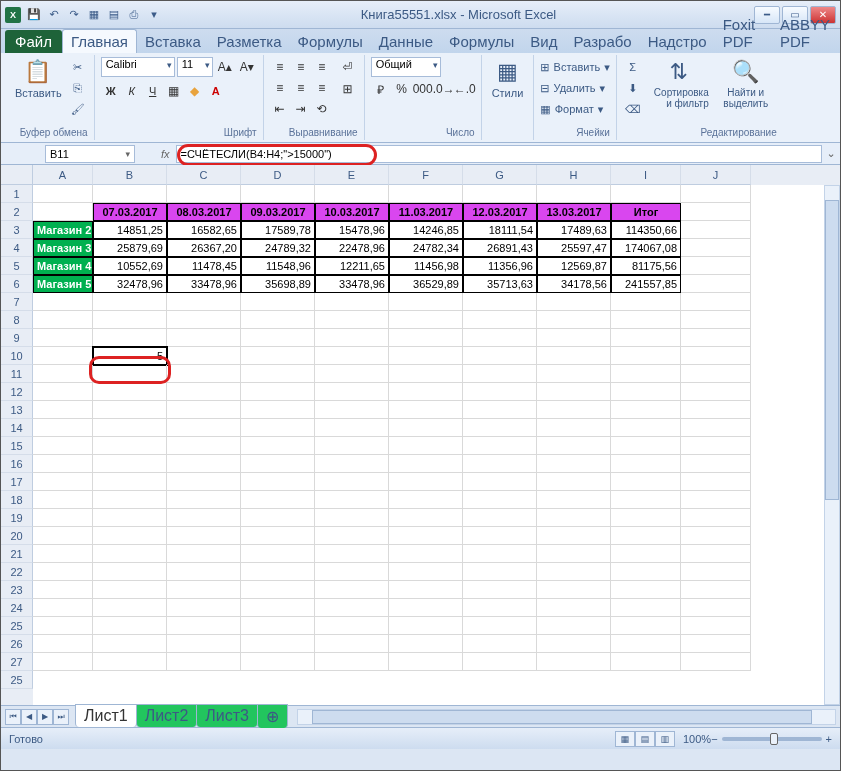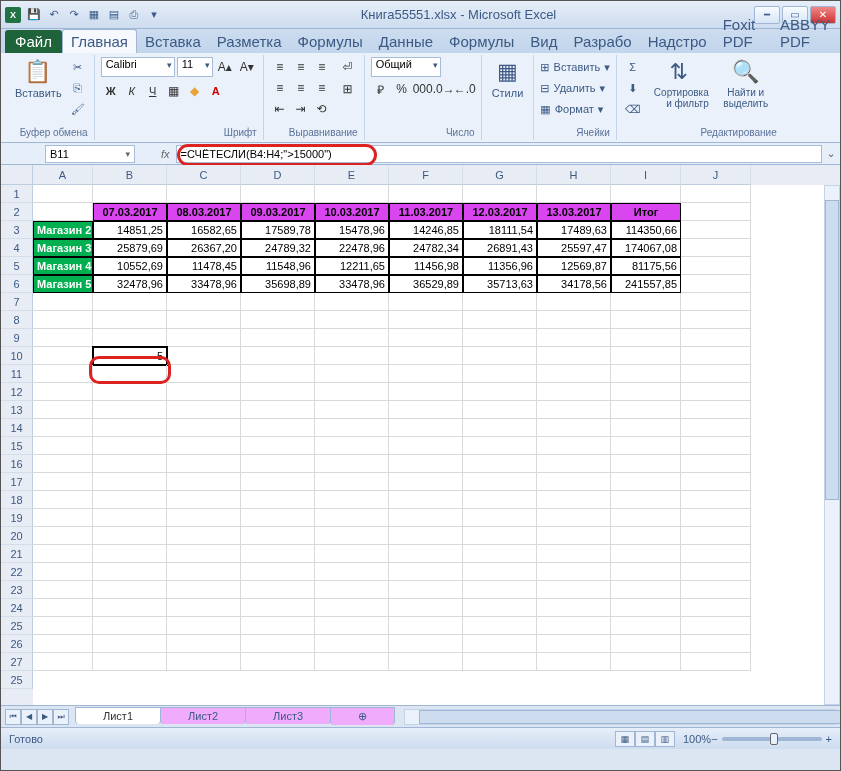--- a/index.html
+++ b/index.html
@@ -51,22 +51,22 @@
 .cell{border-right:1px solid #d9d9d9;border-bottom:1px solid #d9d9d9;padding:0 3px;display:flex;align-items:center;overflow:hidden;white-space:nowrap;font-size:11px}
 .cell.right{justify-content:flex-end}
 .cell.center{justify-content:center}
 .cell.hdr{background:#d946ef;font-weight:bold;border:1px solid #000}
 .cell.rowhdr{background:#00b050;color:#fff;font-weight:bold;border:1px solid #000}
 .cell.data{border:1px solid #000}
 .sel-ring{position:absolute;border:3px solid #d22;border-radius:10px;pointer-events:none}
 .sheet-tabs{height:22px;background:#dce6f3;border-top:1px solid #9fb6d4;display:flex;align-items:center;padding:0 4px}
 .nav-btns{display:flex;gap:0;margin-right:6px}
 .nav-btn{width:16px;height:16px;border:1px solid #9fb6d4;background:#eaf1fa;display:flex;align-items:center;justify-content:center;font-size:8px;color:#3c5a84}
-.sheet-tab{padding:2px 27px;background:#fff;border:1px solid #9fb6d4;border-bottom:none;border-radius:0 0 4px 4px;font-size:11px;color:#333;margin-right:-1px;position:relative;top:-1px}
-.sheet-tab.inactive{background:#f0abfc;color:#3c5a84}
+.sheet-tab{padding:2px 8px;background:#fff;border:1px solid #9fb6d4;border-bottom:none;border-radius:0 0 4px 4px;font-size:16px;color:#333;margin-right:-1px;position:relative;top:-1px}
+.sheet-tab.inactive{background:#22c55e;color:#3c5a84}
 .hscroll{flex:1;height:16px;background:#eaf1fa;border:1px solid #c3d3e8;margin-left:10px;position:relative}
 .hscroll-thumb{position:absolute;left:14px;top:0;bottom:0;width:500px;background:#cddcef;border:1px solid #9fb6d4}
 .vscroll{position:absolute;right:0;top:20px;bottom:0;width:16px;background:#eaf1fa;border:1px solid #c3d3e8}
 .vscroll-thumb{position:absolute;left:0;right:0;top:14px;height:300px;background:#cddcef;border:1px solid #9fb6d4}
 .status-bar{height:22px;background:linear-gradient(#e6eef9,#cddcef);border-top:1px solid #9fb6d4;display:flex;align-items:center;padding:0 8px;color:#3c5a84;font-size:11px}
 .status-bar .spacer{flex:1}
 .view-btns{display:flex;gap:0;margin-right:8px}
 .view-btn{width:20px;height:16px;border:1px solid #9fb6d4;background:#eaf1fa;display:flex;align-items:center;justify-content:center;font-size:9px}
 .zoom{display:flex;align-items:center;gap:4px}
 .zoom-slider{width:100px;height:4px;background:#9fb6d4;position:relative;border-radius:2px}

